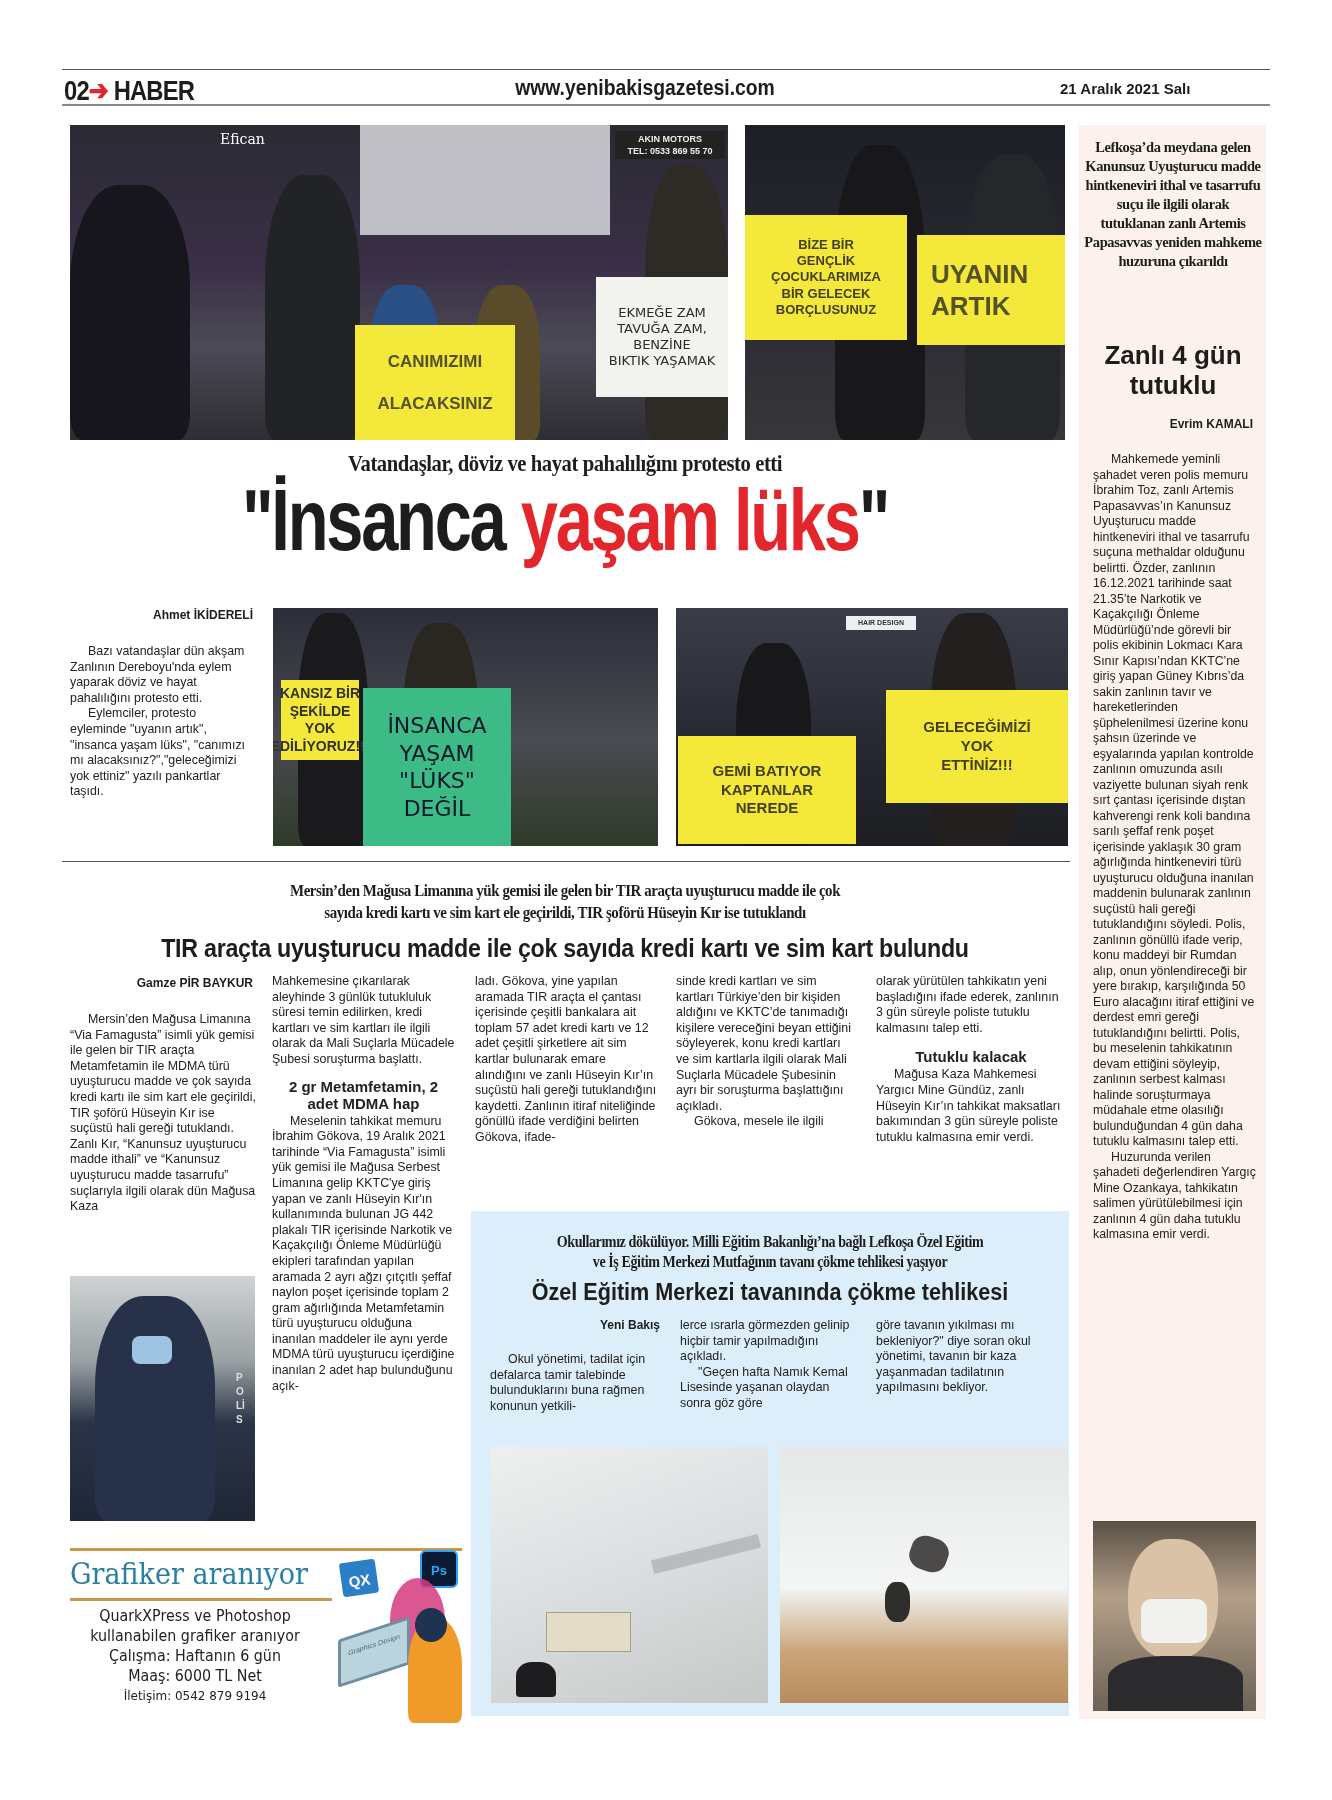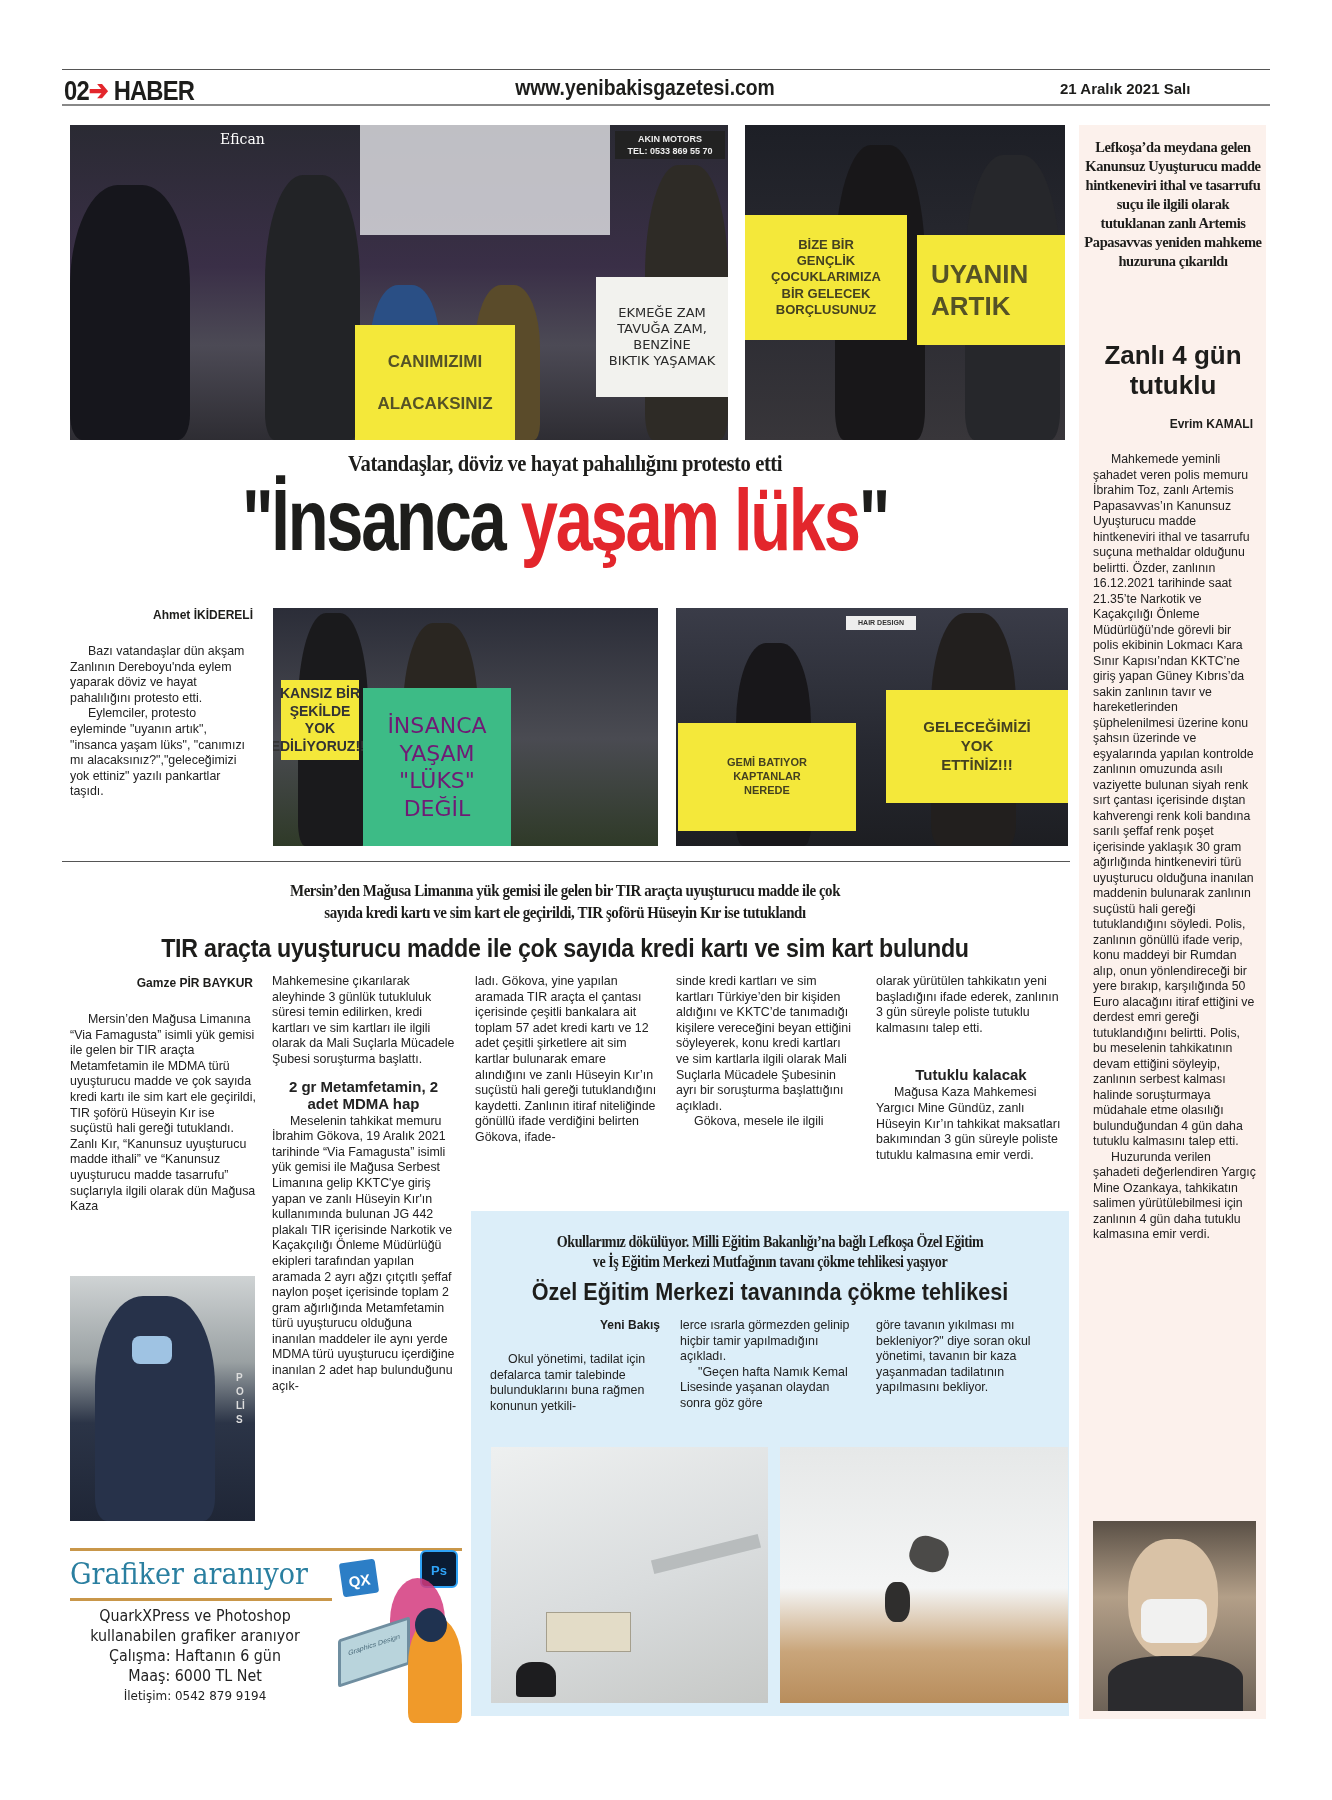--- a/index.html
+++ b/index.html
@@ -10,21 +10,21 @@
   
   .pg{font-family:"Liberation Sans",sans-serif;font-weight:700;font-size:28px;letter-spacing:-1px;transform:scaleX(.85);transform-origin:left}
   .pg .arr{color:#e3262c}
   .site{font-weight:700;font-size:22px;transform:scaleX(.88);transform-origin:center;text-align:center}
   .date{font-weight:700;font-size:15px;text-align:left}
   
   .photo{position:absolute;overflow:hidden;background:#1b1d22}
   .sign{position:absolute;display:flex;align-items:center;justify-content:center;text-align:center;font-weight:700;color:#3a3622;line-height:1.25;white-space:pre-line}
   .sign.y{background:#f4e83a}
   .sign.w{background:#f2f2ee;color:#2b2b2b;font-family:"DejaVu Sans",sans-serif;font-weight:400}
-  .sign.g{background:#3dbb86;color:#701a75}
+  .sign.g{background:#3dbb86;color:#0f172a}
   .fig{position:absolute;border-radius:40% 40% 10% 10%}
   
   .kicker{font-family:"Liberation Serif",serif;font-weight:700;text-align:center;letter-spacing:-.5px}
   .body{font-family:"Liberation Sans",sans-serif;font-size:12.4px;line-height:15.6px;color:#222}
   .body p{text-indent:18px}
   .byline{font-weight:700;font-size:12px;text-align:right}
   .sub{font-weight:700;font-size:15px;text-align:center;line-height:17px;margin:10px 0 2px}
 </style>
 </head>
 <body>
@@ -89,21 +89,21 @@
   <div class="sign g" style="left:90px;top:80px;width:148px;height:158px;font-size:22px;font-family:'DejaVu Sans',sans-serif;font-weight:400">İNSANCA
 YAŞAM
 "LÜKS"
 DEĞİL</div>
 </div>
 
 <div class="photo" style="left:676px;top:608px;width:392px;height:238px;background:linear-gradient(180deg,#3a3c48 0%,#262830 60%,#1d1e22 100%)">
   <div class="abs" style="left:170px;top:8px;width:70px;height:14px;background:#eee;color:#333;font-size:7px;font-weight:700;text-align:center;line-height:14px">HAIR DESIGN</div>
   <div class="fig" style="left:60px;top:35px;width:75px;height:203px;background:#18171a"></div>
   <div class="fig" style="left:255px;top:5px;width:85px;height:233px;background:#221f1e"></div>
-  <div class="sign y" style="left:2px;top:115px;width:178px;height:108px;font-size:11px;color:#444120">GEMİ BATIYOR
+  <div class="sign y" style="left:2px;top:128px;width:178px;height:108px;font-size:15px;color:#444120">GEMİ BATIYOR
 KAPTANLAR
 NEREDE</div>
   <div class="sign y" style="left:210px;top:82px;width:182px;height:113px;font-size:15px;color:#444120">GELECEĞİMİZİ
 YOK
 ETTİNİZ!!!</div>
 </div>
 
 <div class="rule" style="left:62px;top:861px;width:1008px;height:1px;background:#555"></div>
 
 <div class="abs kicker" style="left:60px;top:880px;width:1010px;font-size:17px;line-height:22px;transform:scaleX(.88)">
@@ -129,21 +129,21 @@
 </div>
 <div class="abs body" style="left:475px;top:974px;width:183px">
   <div>ladı. Gökova, yine yapılan aramada TIR araçta el çantası içerisinde çeşitli bankalara ait toplam 57 adet kredi kartı ve 12 adet çeşitli şirketlere ait sim kartlar bulunarak emare alındığını ve zanlı Hüseyin Kır’ın suçüstü hali gereği tutuklandığını kaydetti. Zanlının itiraf niteliğinde gönüllü ifade verdiğini belirten Gökova, ifade-</div>
 </div>
 <div class="abs body" style="left:676px;top:974px;width:180px">
   <div>sinde kredi kartları ve sim kartları Türkiye’den bir kişiden aldığını ve KKTC’de tanımadığı kişilere vereceğini beyan ettiğini söyleyerek, konu kredi kartları ve sim kartlarla ilgili olarak Mali Suçlarla Mücadele Şubesinin ayrı bir soruşturma başlattığını açıkladı.</div>
   <p>Gökova, mesele ile ilgili</p>
 </div>
 <div class="abs body" style="left:876px;top:974px;width:190px">
   <div>olarak yürütülen tahkikatın yeni başladığını ifade ederek, zanlının 3 gün süreyle poliste tutuklu kalmasını talep etti.</div>
-  <div class="sub" style="margin-top:30px">Tutuklu kalacak</div>
+  <div class="sub" style="margin-top:12px">Tutuklu kalacak</div>
   <p>Mağusa Kaza Mahkemesi Yargıcı Mine Gündüz, zanlı Hüseyin Kır’ın tahkikat maksatları bakımından 3 gün süreyle poliste tutuklu kalmasına emir verdi.</p>
 </div>
 
 <div class="abs" style="left:471px;top:1211px;width:598px;height:505px;background:#dceef9"></div>
 <div class="abs kicker" style="left:471px;top:1232px;width:598px;font-size:16px;line-height:20px;transform:scaleX(.88)">
   <div>Okullarımız dökülüyor. Milli Eğitim Bakanlığı’na bağlı Lefkoşa Özel Eğitim</div>
   <div>ve İş Eğitim Merkezi Mutfağının tavanı çökme tehlikesi yaşıyor</div>
 </div>
 <div class="abs" style="left:471px;top:1278px;width:598px;text-align:center;font-weight:700;font-size:24px;white-space:nowrap;transform:scaleX(.9)">Özel Eğitim Merkezi tavanında çökme tehlikesi</div>
 <div class="abs byline" style="left:480px;top:1318px;width:180px">Yeni Bakış</div>

